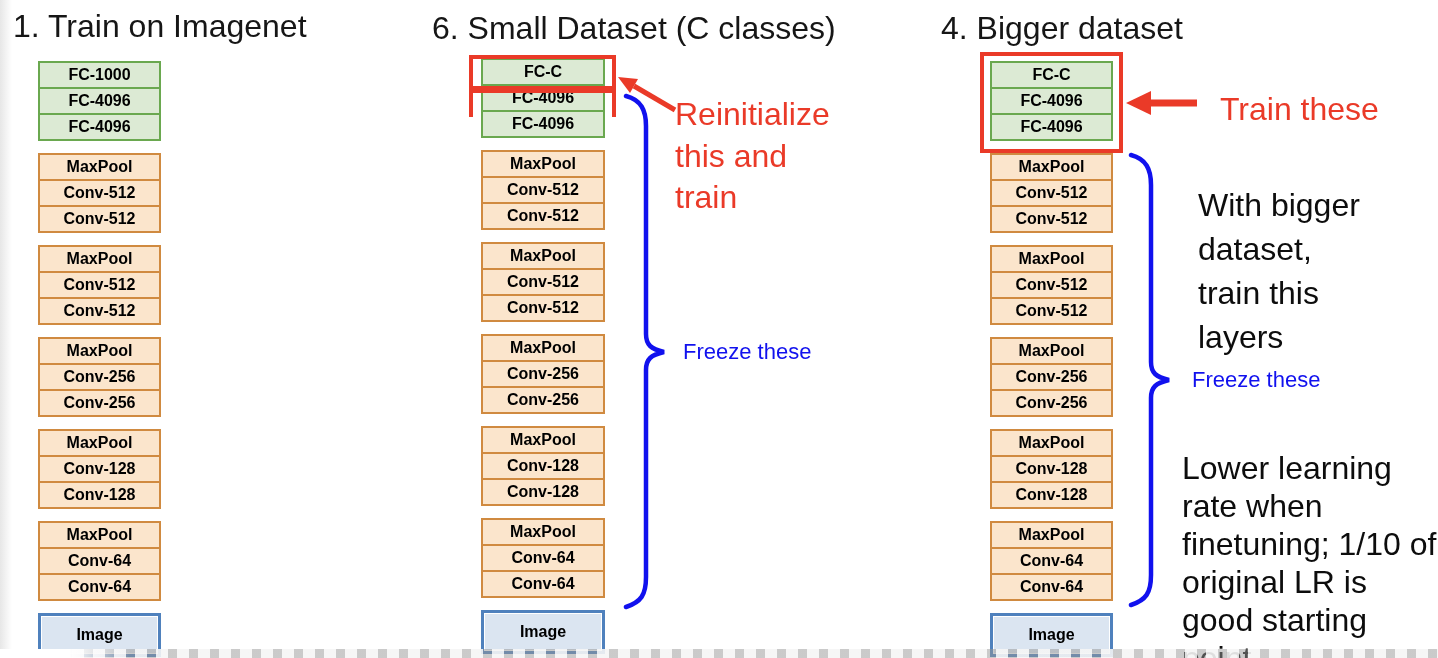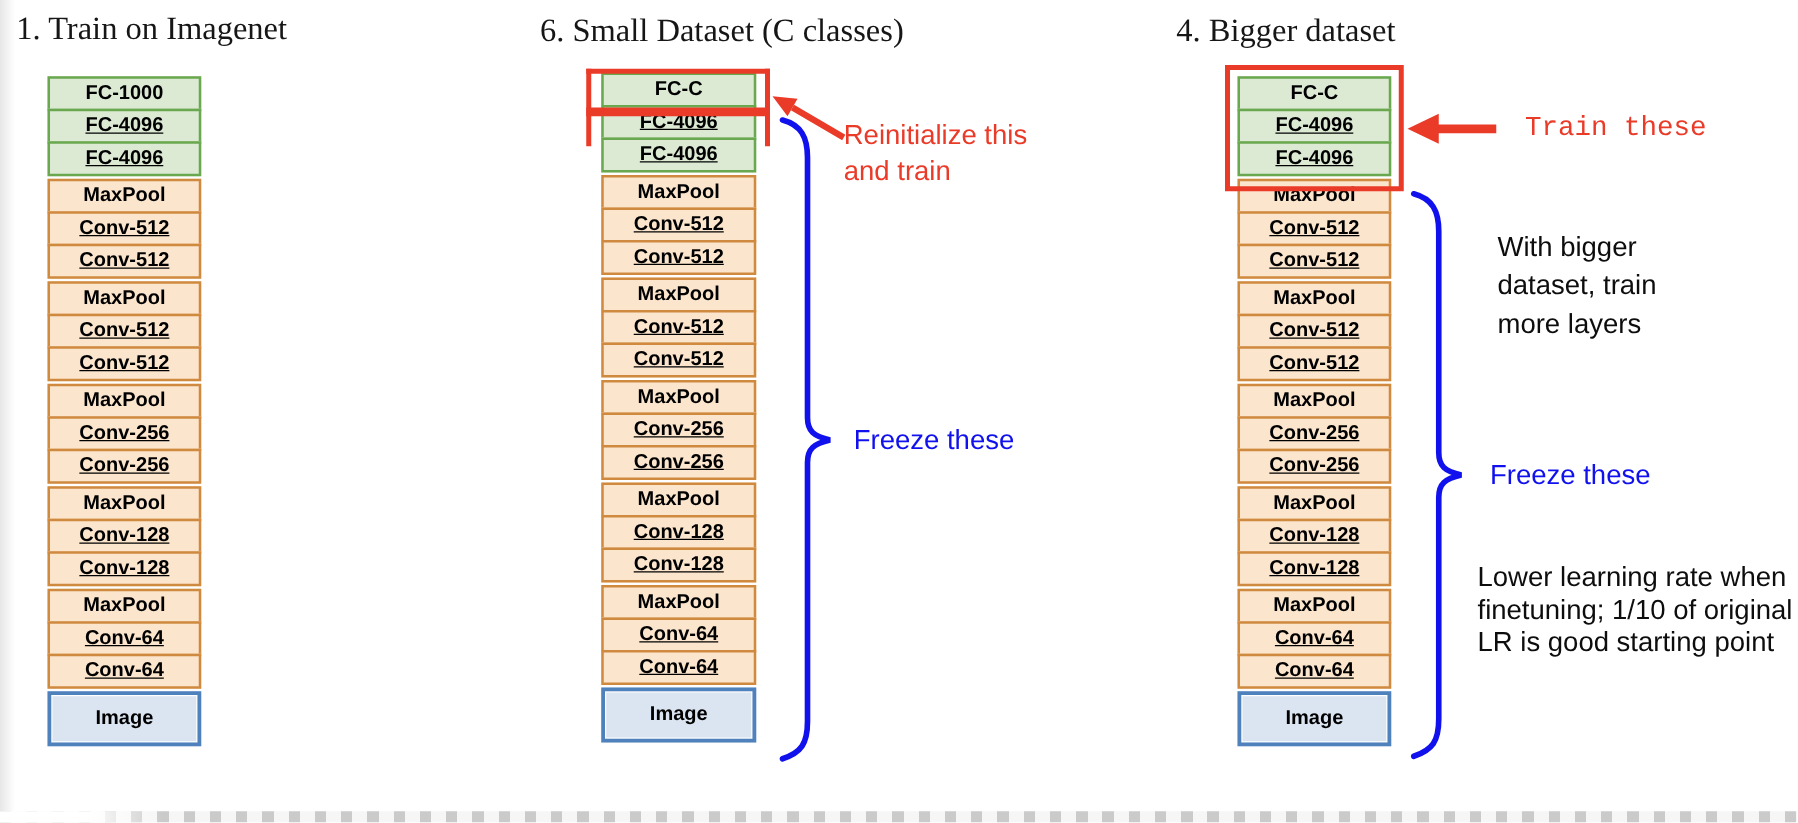--- a/index.html
+++ b/index.html
@@ -15,46 +15,46 @@
     background:linear-gradient(90deg, rgba(120,120,120,.18), rgba(120,120,120,0));
   }
   .bottom-edge {
     position:absolute; left:0; right:0; bottom:0; height:9px;
     background:
       linear-gradient(90deg, #ffffff 0 70px, rgba(255,255,255,0) 130px),
       repeating-linear-gradient(90deg, rgba(150,150,150,.50) 0 9px, rgba(245,245,245,.9) 9px 21px);
   }
 
   .col-title {
-    position:absolute; font-size:26px; color:#161616; white-space:nowrap;font-family:Liberation Serif, serif;
+    position:absolute; font-size:32px; color:#161616; white-space:nowrap;
   }
 
   .stack { position:absolute; }
-  .group { margin-bottom:2px; }
+  .group { margin-bottom:12px; }
   .group:last-child { margin-bottom:0; }
   .box {
     box-sizing:border-box; height:28px; border:2px solid;
     display:flex; align-items:center; justify-content:center;
     font-size:16px; font-weight:bold; color:#000;
   }
-  .box + .box { margin-top:-2px;text-decoration:underline; }
+  .box + .box { margin-top:-2px; }
   .box.fc   { background:var(--fc-fill);    border-color:var(--fc-border); }
   .box.conv { background:var(--conv-fill);  border-color:var(--conv-border); }
   .box.image{
     background:var(--image-fill); border-color:var(--image-border);
     border-width:3px; height:44px; box-shadow: inset 0 0 0 1px #ffffff;
   }
 
   .red-frame { position:absolute; box-sizing:border-box; border:4px solid var(--annotation-red); }
   .red-frame.open-bottom { border-bottom:none; }
   .red-bar { position:absolute; background:var(--annotation-red); }
 
   .overlay { position:absolute; left:0; top:0; pointer-events:none; }
 
-  .note { position:absolute; font-size:22px; }
+  .note { position:absolute; font-size:32px; }
   .note.red   { color:var(--annotation-red); line-height:1.3; }
   .note.blue  { color:var(--annotation-blue); font-size:22px; white-space:nowrap; }
   .note.black { color:#0d0d0d; }
   .note.block1 { line-height:1.38; }
   .note.block2 { line-height:1.19; }
 </style>
 </head>
 <body>
 
 <div class="canvas">
@@ -183,19 +183,19 @@
       <polygon points="618,77 638,79 630,93" stroke="none"></polygon>
     </g>
     <g style="stroke:var(--annotation-red); fill:var(--annotation-red);">
       <line x1="1150" y1="103" x2="1197" y2="103" stroke-width="7"></line>
       <polygon points="1126,103 1151,91 1151,115" stroke="none"></polygon>
     </g>
   </svg>
 
   <div class="note red" style="left:675px; top:94px; width:165px;">Reinitialize this and train</div>
   <div class="note blue" style="left:683px; top:339px;">Freeze these</div>
-  <div class="note red" style="left:1220px; top:89px; white-space:nowrap;font-family:Liberation Mono, monospace;">Train these</div>
-  <div class="note black block1" style="left:1198px; top:183px; width:180px;">With bigger dataset, train more layers</div>
+  <div class="note red" style="left:1220px; top:89px; white-space:nowrap;">Train these</div>
+  <div class="note black block1" style="left:1198px; top:183px; width:180px;">With bigger dataset, train this layers</div>
   <div class="note blue" style="left:1192px; top:367px;">Freeze these</div>
   <div class="note black block2" style="left:1182px; top:449px; width:258px;">Lower learning rate when finetuning; 1/10 of original LR is good starting point</div>
 
   <div class="bottom-edge"></div>
 </div>
 
 </body></html>

